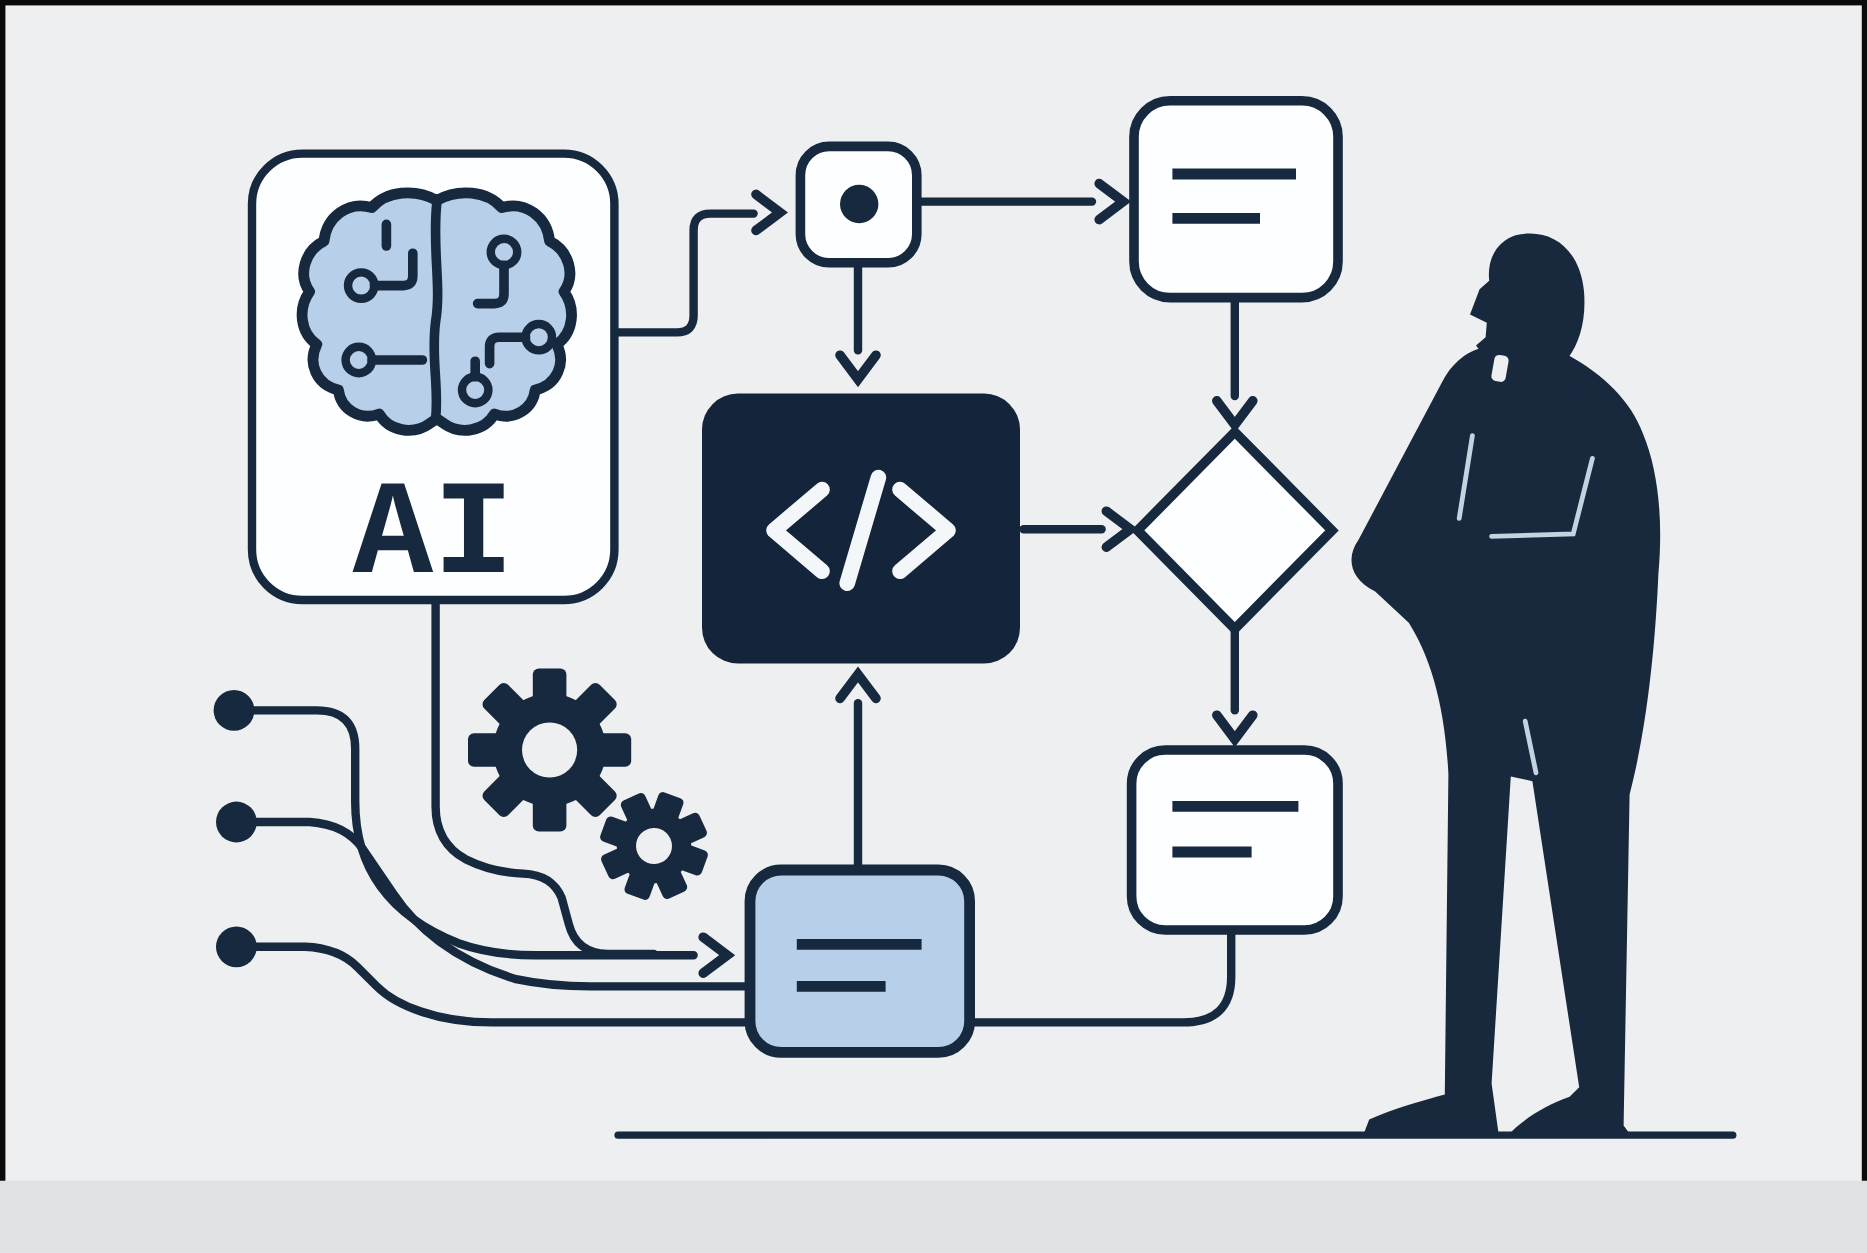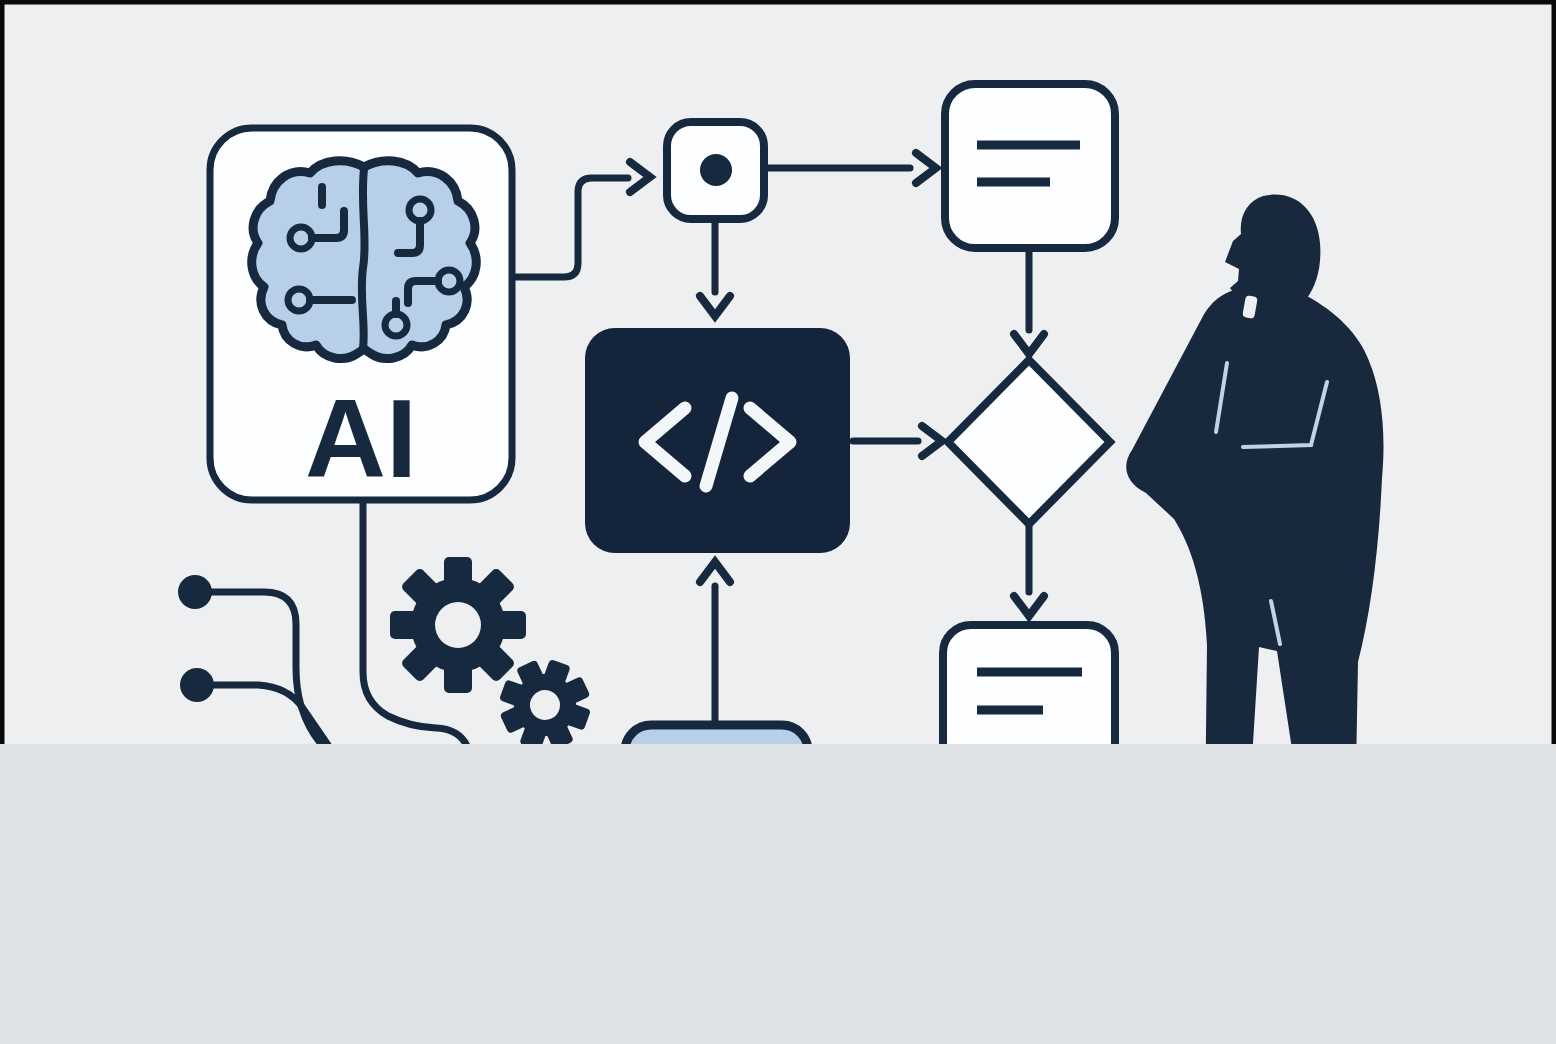--- a/index.html
+++ b/index.html
@@ -1,16 +1,16 @@
 <!DOCTYPE html>
 <html><head>
 <meta charset="utf-8">
 <style>
   html,body{margin:0;padding:0;background:#dfe2e5;}
-  .canvas-wrap{width:1556px;height:744px;position:relative;font-family:Liberation Sans, sans-serif;}
+  .canvas-wrap{width:1556px;height:984px;position:relative;font-family:Liberation Mono, monospace;}
   svg{display:block;}
   .trace{stroke:#17293e;stroke-width:7;fill:none;stroke-linecap:round;}
   .chev{stroke:#17293e;stroke-width:8;fill:none;stroke-linejoin:miter;stroke-linecap:round;}
   .flow{stroke:#17293e;stroke-width:7;fill:none;stroke-linecap:round;}
   .whitebox{fill:#fdfeff;stroke:#17293e;stroke-width:8;}
   .docline{stroke:#17293e;stroke-width:9;stroke-linecap:butt;}
   .navy{fill:#17293e;}
   .brainline{stroke:#17293e;stroke-width:8;fill:none;stroke-linecap:round;}
   .crease{stroke:#c3d3e2;stroke-width:4;fill:none;stroke-linecap:round;}
 </style>

